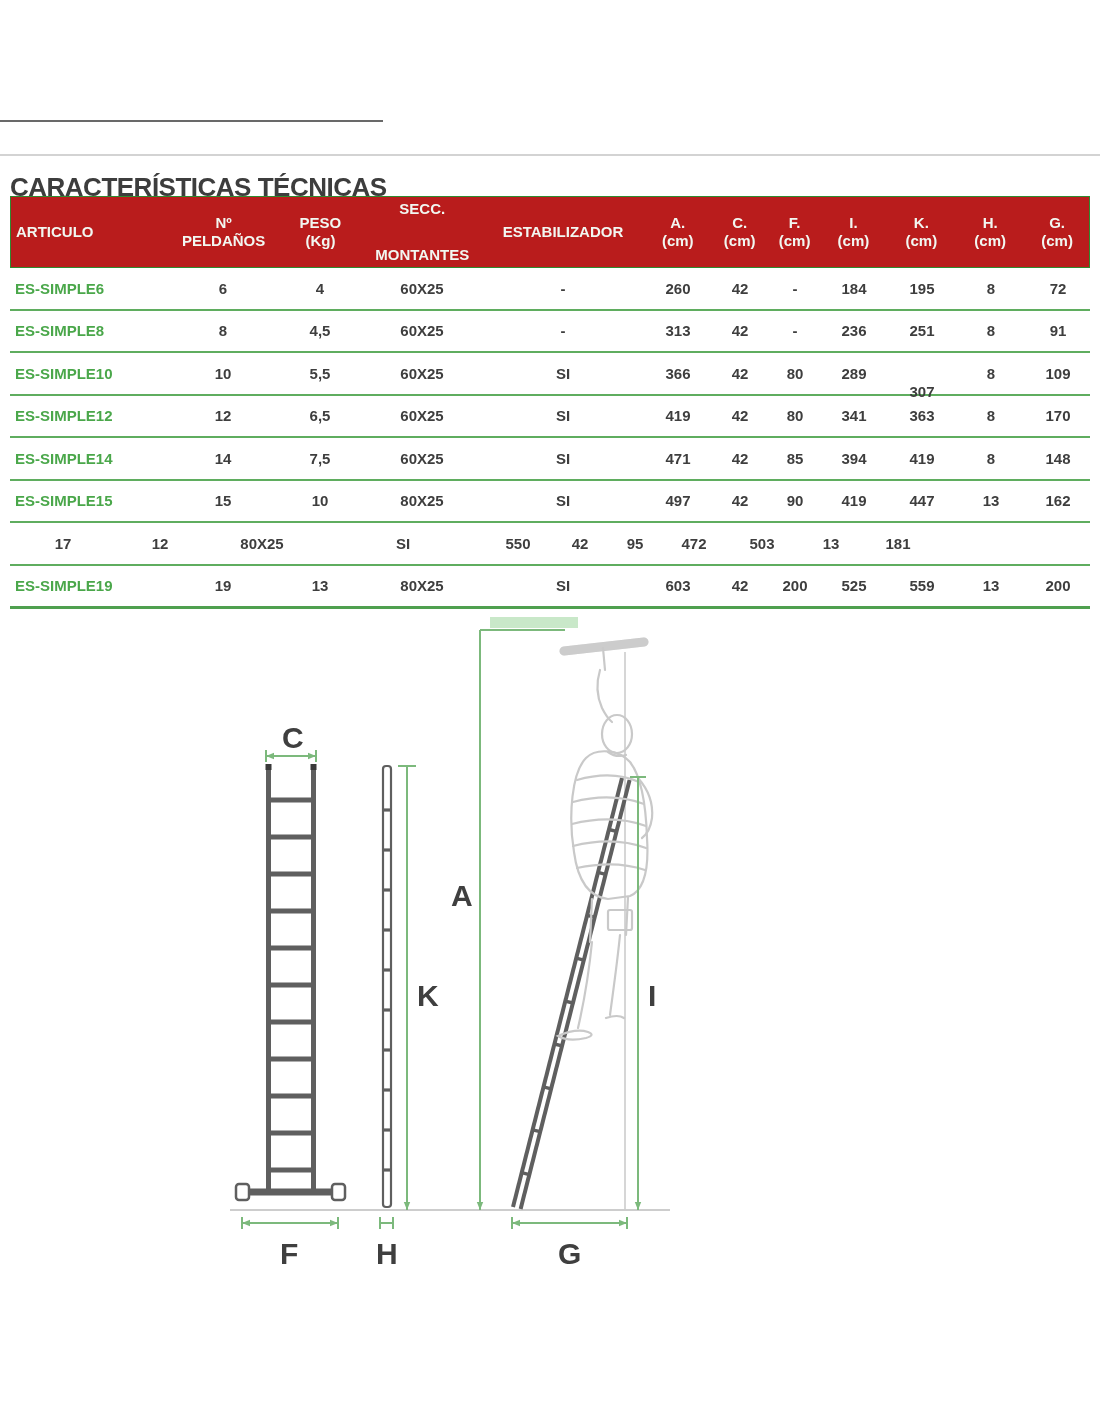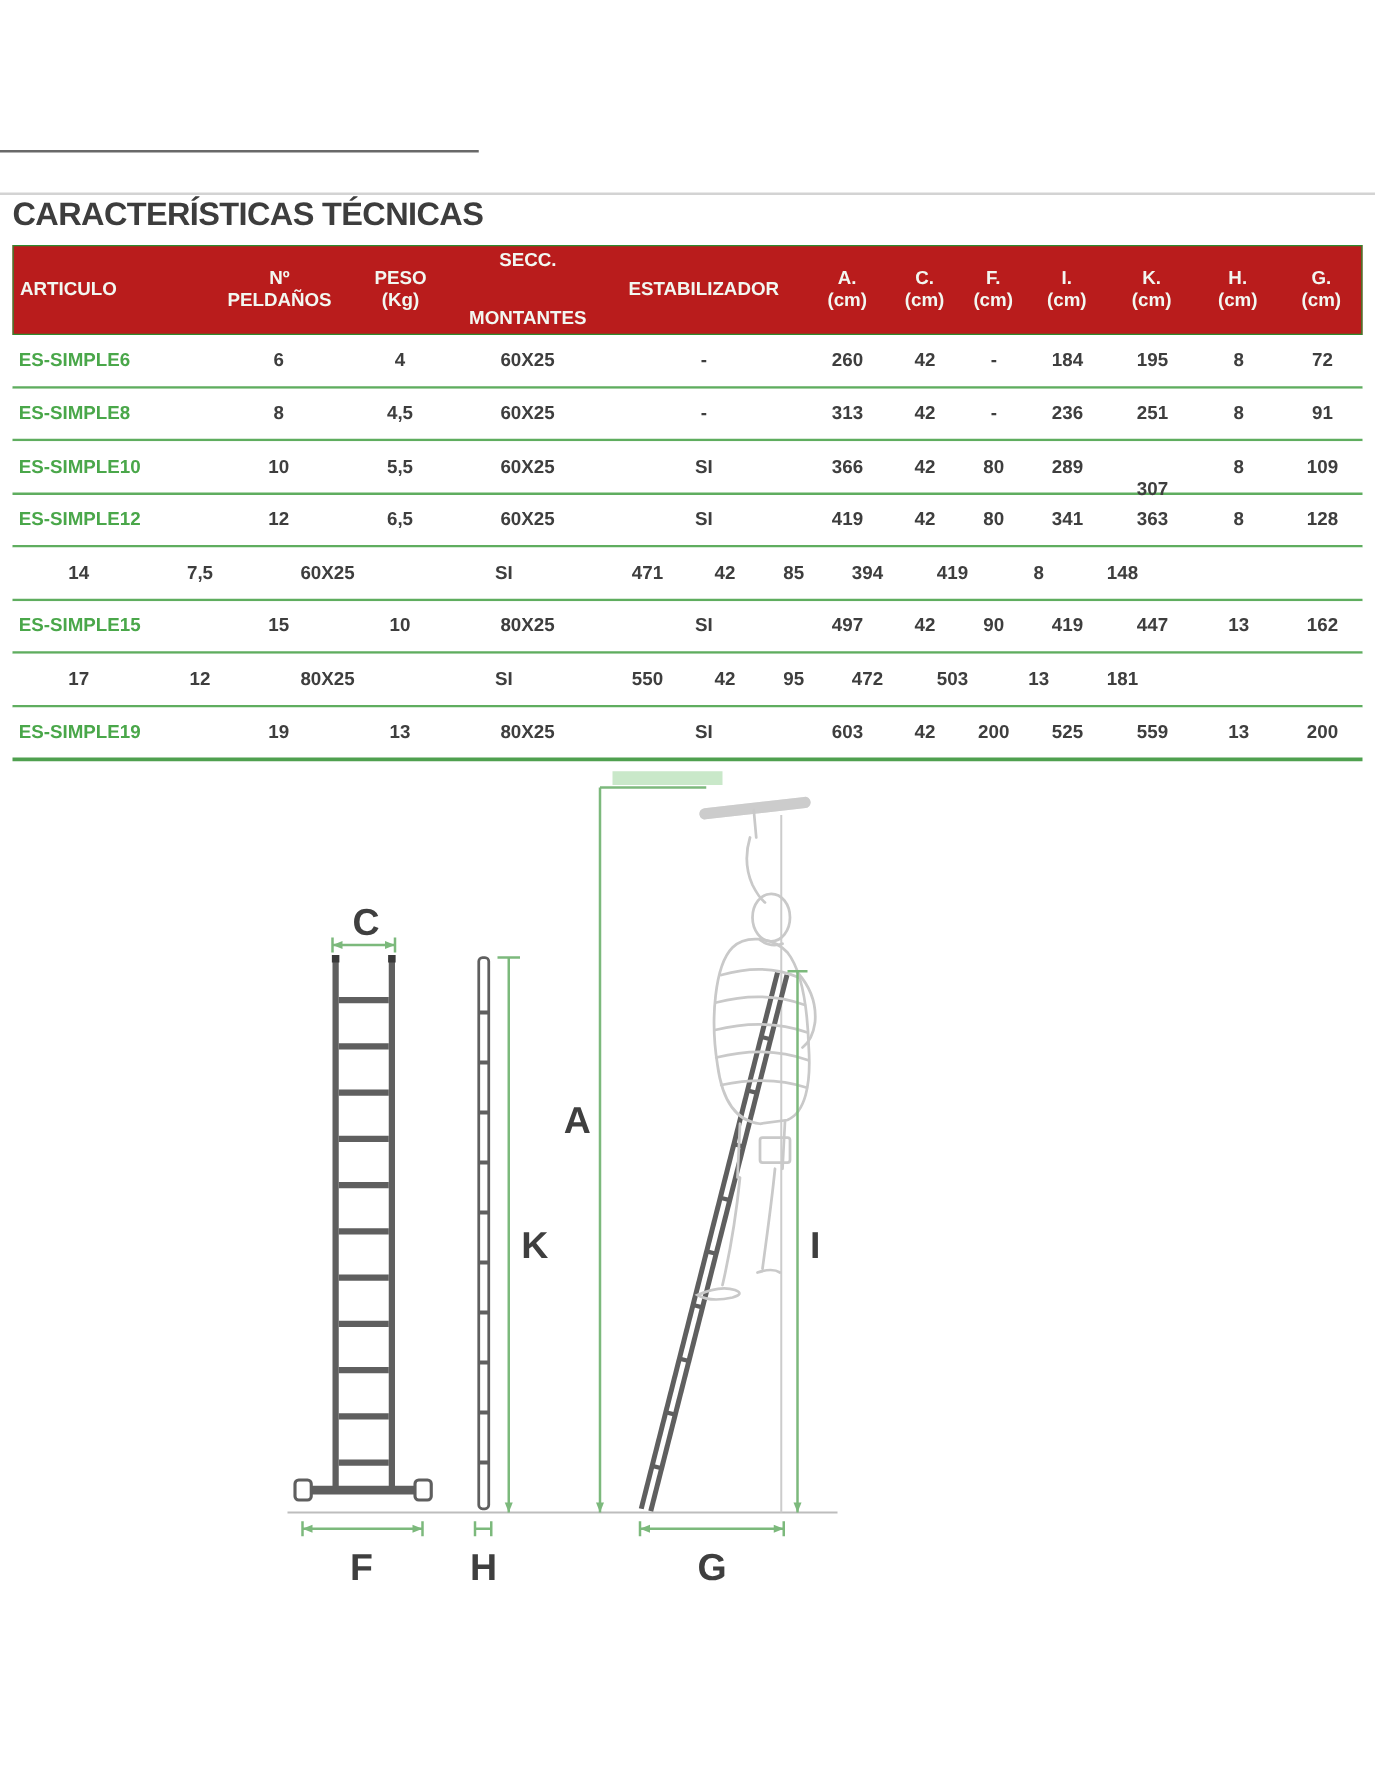--- a/index.html
+++ b/index.html
@@ -1,20 +1,20 @@
 <!DOCTYPE html>
 <html><head>
 <meta charset="utf-8">
 <style>
   html,body{margin:0;padding:0;background:#ffffff;}
   #page{position:relative;width:1100px;height:1422px;background:#fff;overflow:hidden;
         font-family:"Liberation Sans", sans-serif;}
   .topline{position:absolute;left:0;top:120px;width:383px;height:2px;background:#4f4f4f;opacity:.85;}
   .rule{position:absolute;left:0;top:154px;width:1100px;height:2px;background:#d3d3d3;}
-  .title{position:absolute;left:10px;top:156px;font-size:26px;font-weight:bold;color:#3d3d3d;
+  .title{position:absolute;left:10px;top:172px;font-size:26px;font-weight:bold;color:#3d3d3d;
          letter-spacing:-0.5px;}
   
   #tbl{position:absolute;left:10px;top:196px;width:1080px;}
   .hrow{display:flex;height:72px;background:#b91c1c;border:1px solid #2f8a2f;box-sizing:border-box;}
   .cell{display:flex;flex-direction:column;justify-content:center;align-items:center;
         box-sizing:border-box;font-weight:bold;}
   .hcell{color:#f2f7f1;font-size:15px;line-height:18px;text-align:center;}
   .trow{display:flex;height:40.5px;border-bottom:2.5px solid #5fad5f;align-items:stretch;background:#fff;}
   .trow:last-child{border-bottom:3.5px solid #4fa04f;}
   .dcell{color:#3e3e3e;font-size:15px;}
@@ -130,23 +130,24 @@
           <div class="cell dcell" style="width: 106px;">12</div>
           <div class="cell dcell" style="width: 88px;">6,5</div>
           <div class="cell dcell" style="width: 116px;">60X25</div>
           <div class="cell dcell" style="width: 166px;">SI</div>
           <div class="cell dcell" style="width: 64px;">419</div>
           <div class="cell dcell" style="width: 60px;">42</div>
           <div class="cell dcell" style="width: 50px;">80</div>
           <div class="cell dcell" style="width: 68px;">341</div>
           <div class="cell dcell" style="width: 68px;">363</div>
           <div class="cell dcell" style="width: 70px;">8</div>
-          <div class="cell dcell" style="width: 64px;">128</div>
-        </div>
-        <div class="trow">
+          <div class="cell dcell" style="width: 64px;">170</div>
+        </div>
+        <div class="trow">
+          <div class="cell dcell article left" style="width: 160px;">ES-SIMPLE14</div>
           <div class="cell dcell" style="width: 106px;">14</div>
           <div class="cell dcell" style="width: 88px;">7,5</div>
           <div class="cell dcell" style="width: 116px;">60X25</div>
           <div class="cell dcell" style="width: 166px;">SI</div>
           <div class="cell dcell" style="width: 64px;">471</div>
           <div class="cell dcell" style="width: 60px;">42</div>
           <div class="cell dcell" style="width: 50px;">85</div>
           <div class="cell dcell" style="width: 68px;">394</div>
           <div class="cell dcell" style="width: 68px;">419</div>
           <div class="cell dcell" style="width: 70px;">8</div>

